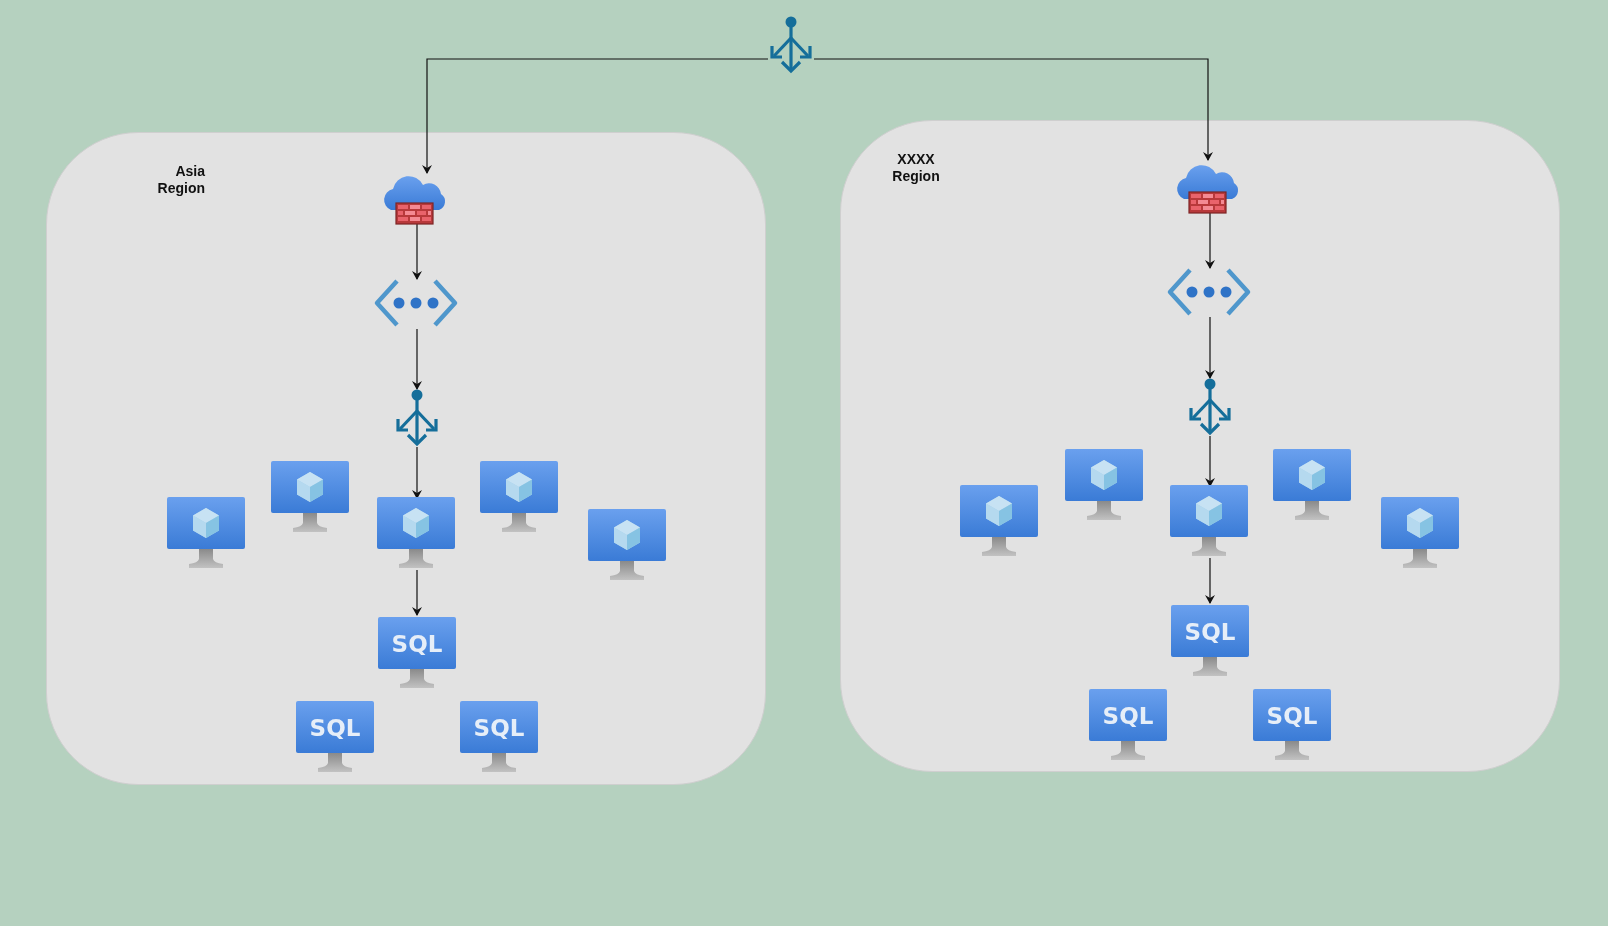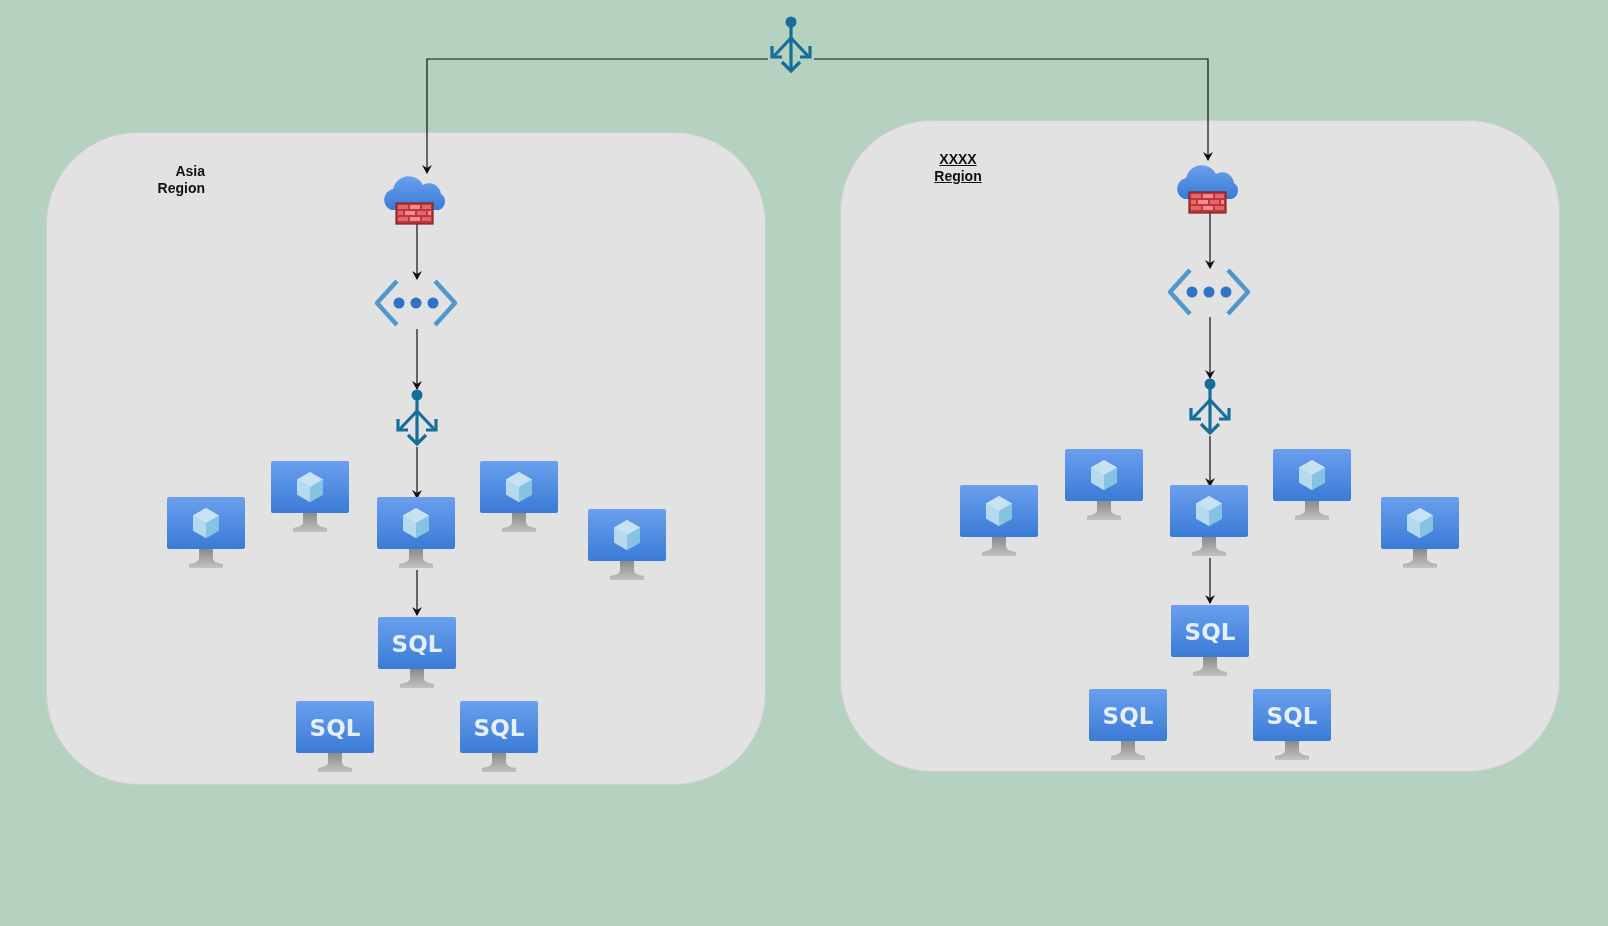--- a/index.html
+++ b/index.html
@@ -29,21 +29,21 @@
   .node svg { display: block; overflow: visible; }
 </style>
 </head>
 <body>
 
 <div id="region-asia" class="region"></div>
 <div id="region-xxxx" class="region"></div>
 
 <div class="region-label" style="left:125px; top:163px;text-align:right;">Asia
 Region</div>
-<div class="region-label" style="left:918px; top:151px;text-decoration:underline;">XXXX
+<div class="region-label" style="left:876px; top:151px;">XXXX
 Region</div>
 
 <svg class="overlay" width="1608" height="926">
   <defs>
     <marker id="arrow" markerWidth="10" markerHeight="10" refX="8" refY="5" orient="auto" markerUnits="userSpaceOnUse">
       <path d="M0,0 L9,5 L0,10 L3,5 Z" fill="#111"></path>
     </marker>
   </defs>
 
   <path d="M768,59 L427,59 L427,173" fill="none" stroke="#111" stroke-width="1.2" marker-end="url(#arrow)"></path>

